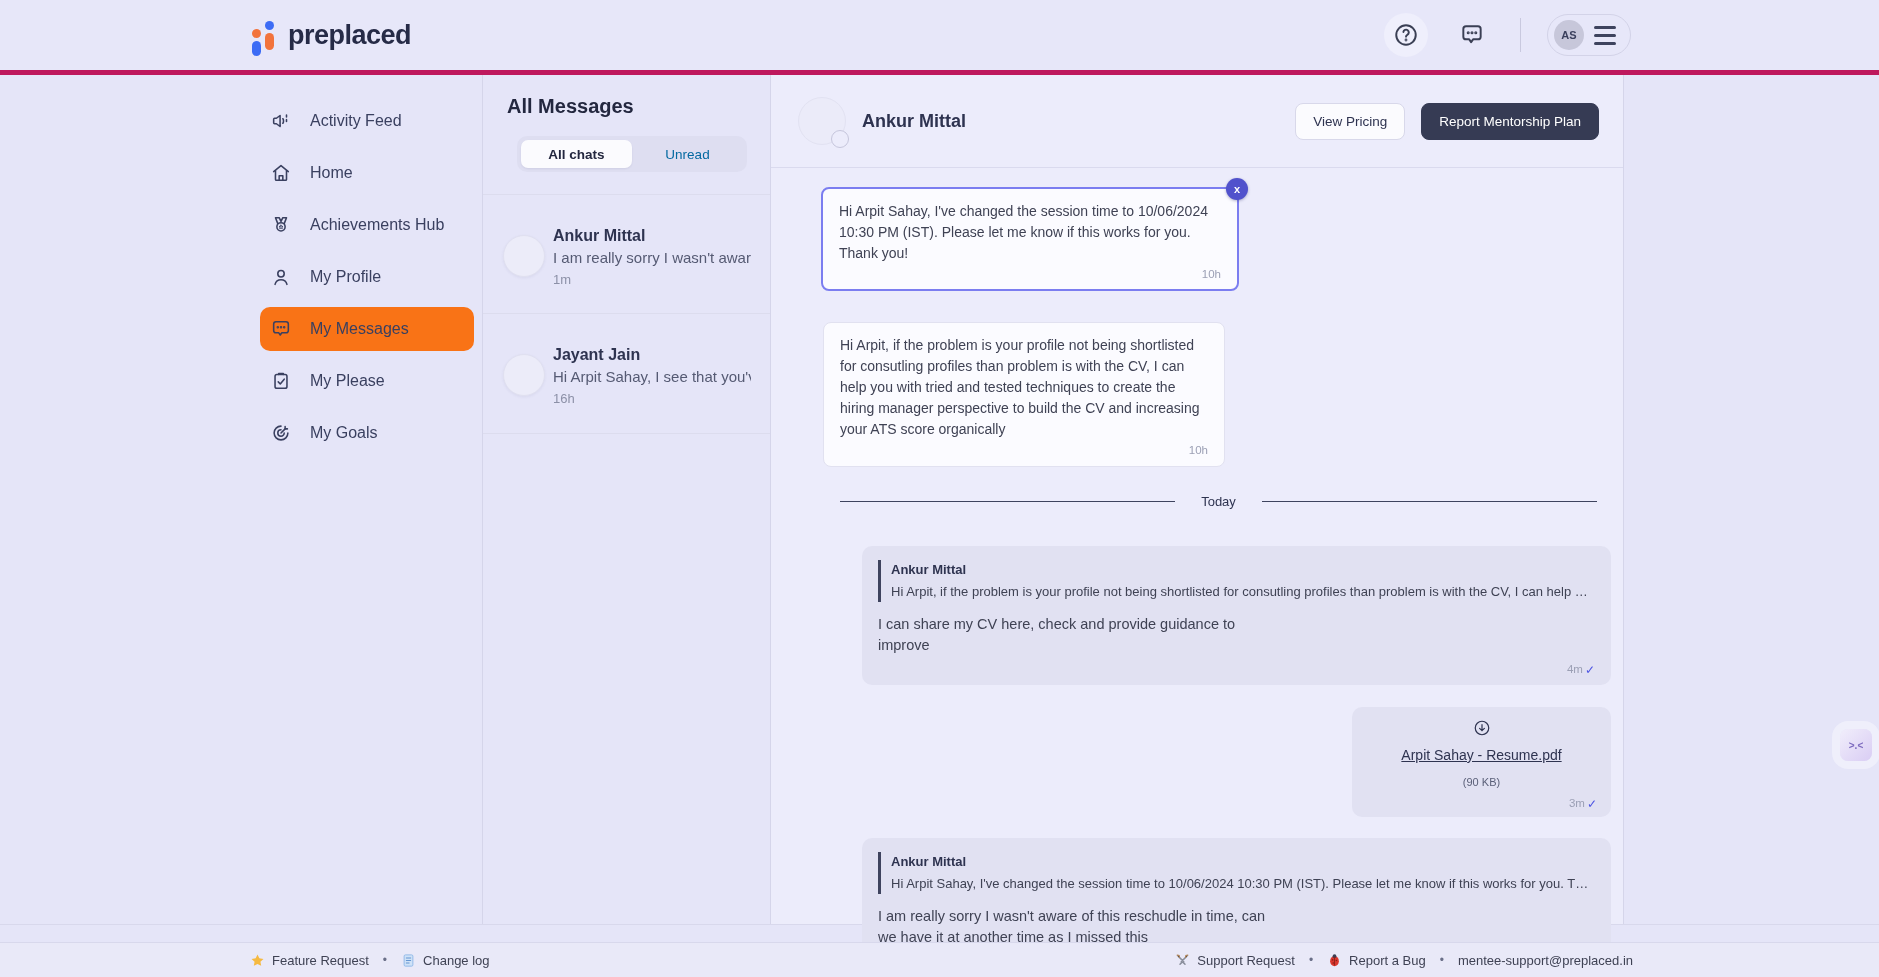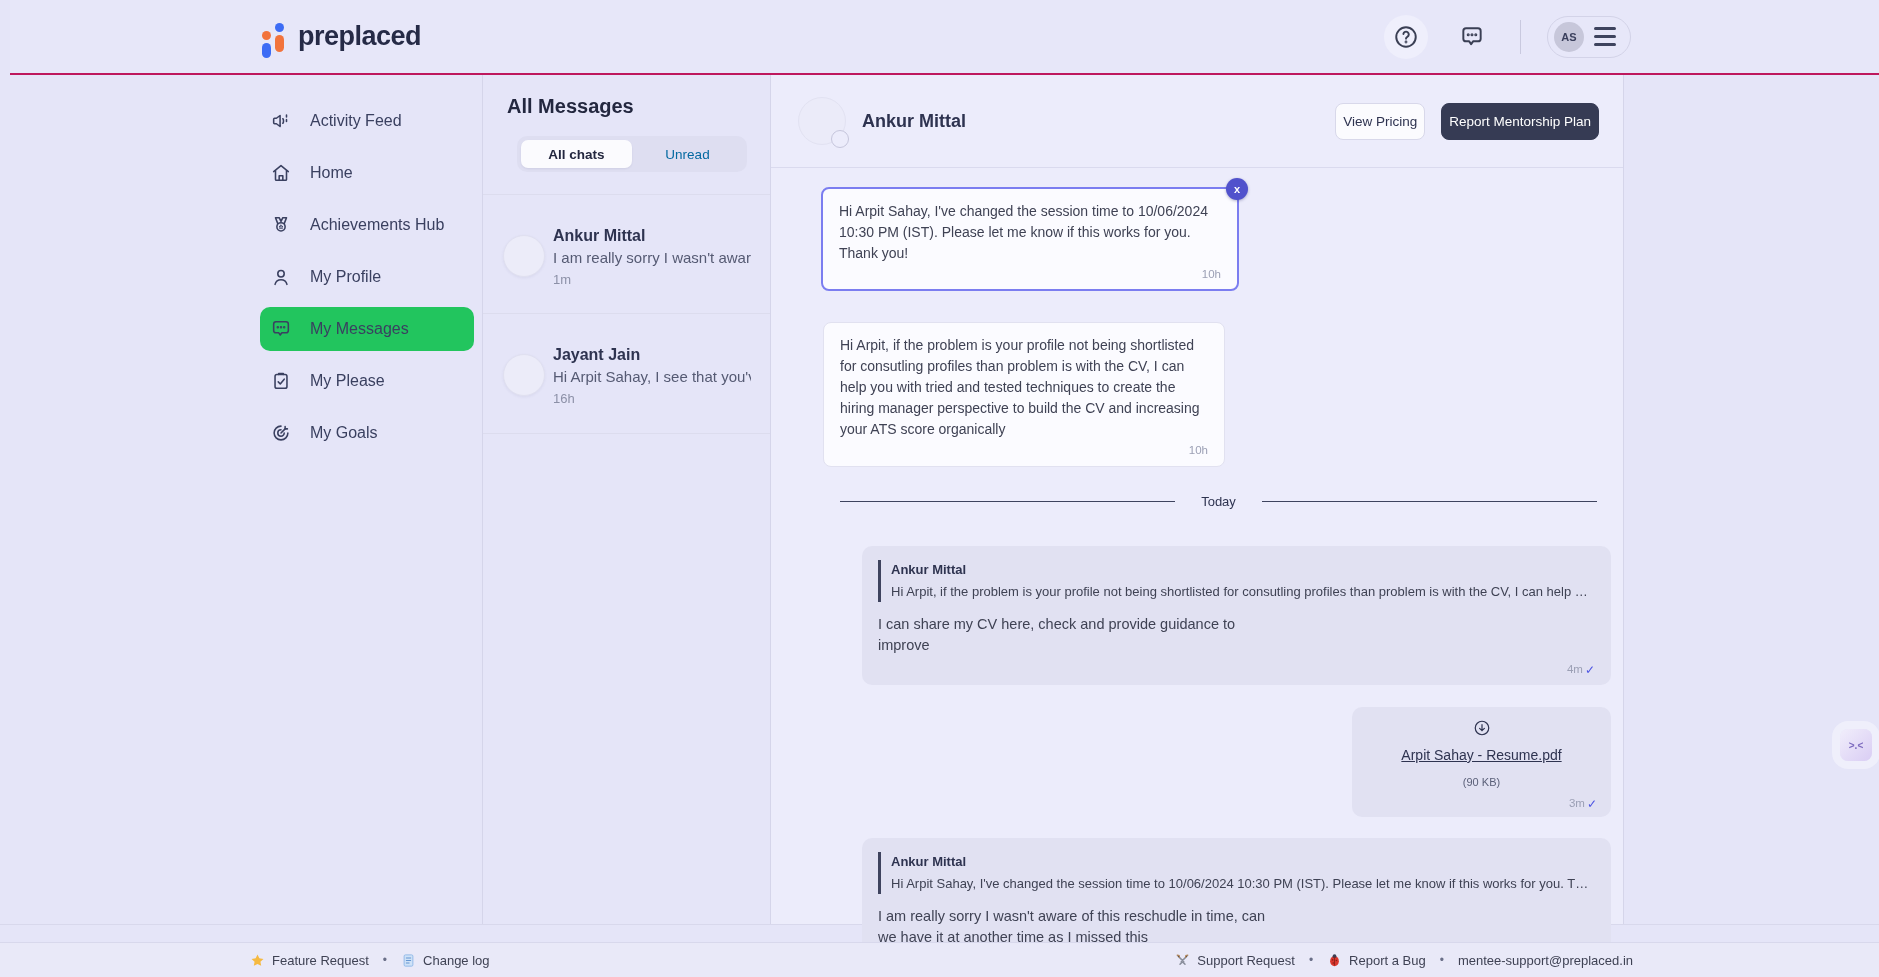--- a/index.html
+++ b/index.html
@@ -6,22 +6,22 @@
   html,body { width:1879px; height:977px; }
   body {
     font-family:"Liberation Sans", sans-serif;
     background:#E5E5F8;
     color:#2E3350;
     overflow:hidden;
   }
   .app { position:relative; width:1879px; height:977px; background:#E5E5F8; }
 
   
-  .header { position:absolute; top:0; left:10px; right:0; height:75px;
-    display:flex; align-items:center; border-bottom:2px solid #be185d; background:#E7E7F9; }
+  .header { position:absolute; top:0; left:0; right:0; height:75px;
+    display:flex; align-items:center; border-bottom:5px solid #be185d; background:#E7E7F9; }
   .logo { display:flex; align-items:center; gap:9px; margin-left:252px; cursor:pointer; }
   .logo-mark { position:relative; width:27px; height:34px; }
   .logo-mark i { position:absolute; border-radius:8px; }
   .lm-dot-o { left:0; top:11px; width:9px; height:9px; background:#F2733C; }
   .lm-bar-b { left:0; top:23px; width:9px; height:15px; background:#3D6CF5; }
   .lm-dot-b { left:13px; top:3px; width:9px; height:9px; background:#3D6CF5; }
   .lm-bar-o { left:13px; top:15px; width:9px; height:17px; background:#F2733C; }
   .logo-text { font-size:27px; font-weight:800; letter-spacing:-0.5px; color:#262B47; }
 
   .header-right { margin-left:auto; margin-right:248px; display:flex; align-items:center; gap:22px; }
@@ -33,21 +33,21 @@
   .avatar-sm { width:30px; height:30px; border-radius:50%; background:#C7C7DA; color:#3A3F5C;
     font-size:11px; font-weight:700; display:flex; align-items:center; justify-content:center; }
   .hamburger { display:flex; flex-direction:column; gap:5px; }
   .hamburger span { width:22px; height:3px; border-radius:2px; background:#3E435E; }
 
   
   .main { position:absolute; top:75px; left:0; width:1879px; height:850px; display:flex; border-bottom:1px solid #D8D8EC; }
   .sidebar { width:483px; border-right:1px solid #D5D5EA; padding:24px 8px 0 260px; }
   .nav-item { width:214px; height:44px; margin-bottom:8px; border-radius:10px;
     display:flex; align-items:center; gap:18px; padding-left:10px; cursor:pointer; color:#3A4060; }
-  .nav-item.active { background:#22c55e;text-align:right; }
+  .nav-item.active { background:#f97316;text-align:right; }
   .nav-item svg { width:22px; height:22px; stroke:#3A4060; fill:none; stroke-width:1.7; stroke-linecap:round; stroke-linejoin:round; flex:0 0 auto; }
   .nav-label { font-size:16px; }
 
   
   .list-panel { width:288px; border-right:1px solid #D5D5EA; }
   .list-title { font-size:20px; font-weight:700; color:#23273F; margin:20px 0 0 24px; }
   .tabs { width:230px; height:36px; margin:18px 0 0 34px; background:#DEDEF1; border-radius:10px;
     display:flex; padding:4px; }
   .tab { flex:1; border-radius:7px; display:flex; align-items:center; justify-content:center;
     font-size:13.5px; color:#0369a1; cursor:pointer; }
@@ -65,21 +65,21 @@
   
   .chat-panel { width:853px; border-right:1px solid #D5D5EA; background:#ECECFB; display:flex; flex-direction:column; }
   .chat-header { height:93px; border-bottom:1px solid #DADAEE; display:flex; align-items:center; flex:0 0 auto; }
   .chat-avatar { position:relative; width:48px; height:48px; border-radius:50%;
     background:#EBEBF9; border:1px solid #E2E2F2; margin-left:27px; }
   .status-ring { position:absolute; right:-4px; bottom:-4px; width:18px; height:18px; border-radius:50%;
     background:#ECECFB; border:1.5px solid #C6C6DC; }
   .chat-name { font-size:18px; font-weight:700; color:#2E3350; margin-left:16px; }
   .chat-actions { margin-left:auto; margin-right:24px; display:flex; gap:16px; }
   .btn { height:37px; border-radius:8px; font-size:13.5px; display:flex; align-items:center;
-    padding:0 7px; cursor:pointer; font-family:inherit; }
+    padding:0 17px; cursor:pointer; font-family:inherit; }
   .btn-outline { background:#FBFBFE; border:1px solid #D8D8EA; color:#2E3350; }
   .btn-dark { background:#363B54; border:1px solid #363B54; color:#FFFFFF; }
 
   .chat-scroll { position:relative; flex:1; padding:19px 12px 0 50px; }
 
   .bubble { position:relative; border-radius:8px; font-size:14px; line-height:1.5; color:#3F4254; }
   .bubble-in { background:#FBFBFF; border:1px solid #E1E1F0; padding:12px 16px 6px 16px; }
   .pinned { width:418px; border:2px solid #7B7DF0; margin-bottom:31px; }
   .pin-close { position:absolute; top:-11px; right:-11px; width:22px; height:22px; border-radius:50%;
     background:#5152CC; color:#fff; font-size:11px; font-weight:700; display:flex; align-items:center;

